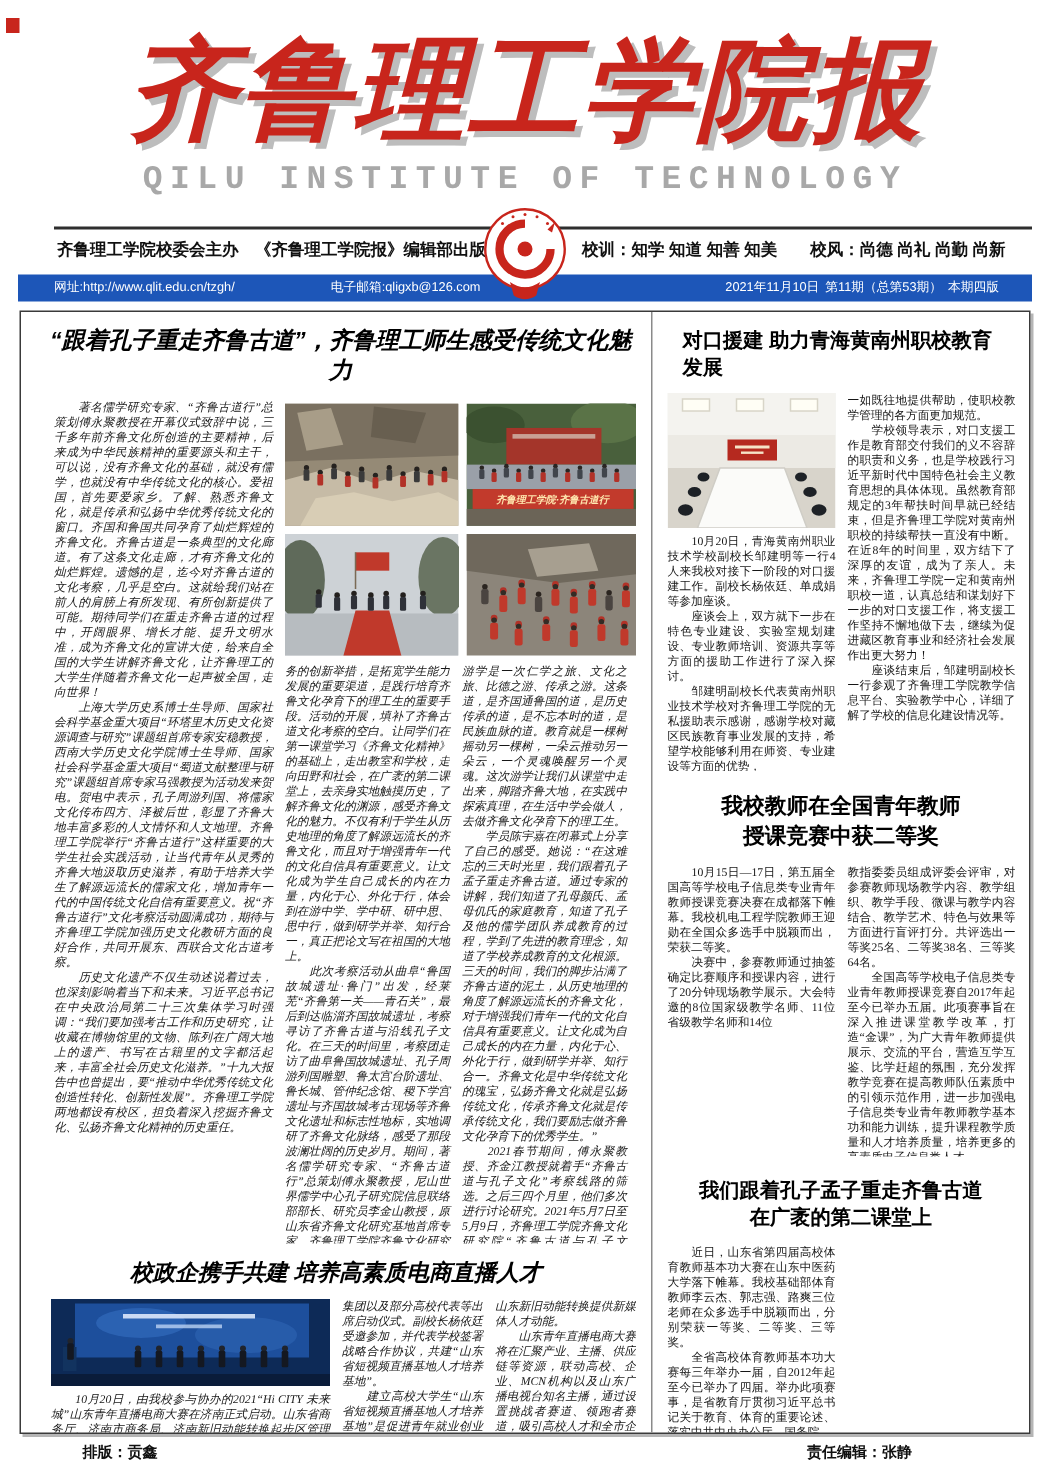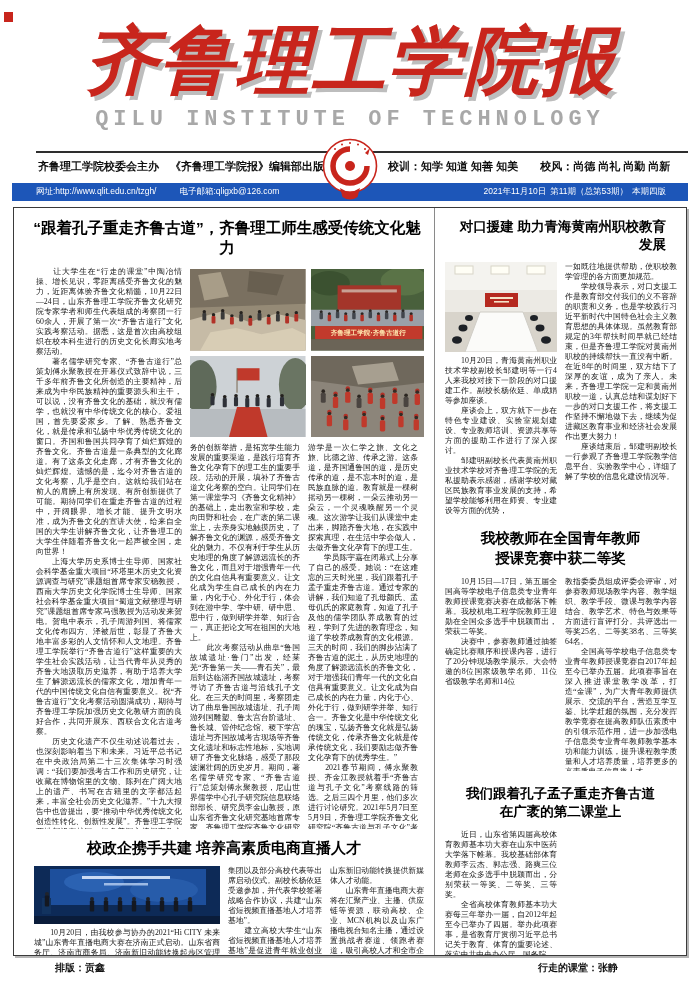--- a/index.html
+++ b/index.html
@@ -18,28 +18,28 @@
   .head-rule{position:absolute;top:151px;left:36px;right:12px;height:2px;background:#2e2e2e;}
   .pub-left{position:absolute;top:159px;left:38px;font-family:"Liberation Sans",sans-serif;
     font-weight:bold;font-size:11px;color:#101010;white-space:nowrap;}
   .pub-right{position:absolute;top:159px;left:388px;font-family:"Liberation Sans",sans-serif;
     font-weight:bold;font-size:11px;color:#101010;white-space:nowrap;}
   .logo{position:absolute;top:135px;left:321px;width:58px;height:66px;z-index:6;}
 
   .infobar{position:absolute;top:183px;left:12px;right:12px;height:18px;background:#1d56b8;
     color:#fff;font-family:"Liberation Sans",sans-serif;font-size:8.5px;display:flex;
     align-items:center;justify-content:space-between;padding:0 22px 0 24px;box-sizing:border-box;}
-  .infobar .grp{display:flex;gap:23px;white-space:nowrap;}
+  .infobar .grp{display:flex;gap:64px;white-space:nowrap;}
   .infobar .grp.right{gap:4px;}
 
   
   .content{position:absolute;top:207px;left:13px;width:672px;height:747px;background:#fff;
     border:1px solid #3a3a3a;box-shadow:2px 2px 0 #b5b5b5;}
   .vrule{position:absolute;left:420px;top:0;height:100%;width:1px;background:#8a8a8a;}
-  .left-pane{position:absolute;left:0;top:0;width:420px;height:100%;overflow:hidden;}
+  .left-pane{position:absolute;left:0;top:0;width:420px;height:100%;overflow:hidden;font-style:italic;}
   .right-pane{position:absolute;left:421px;top:0;right:0;height:100%;overflow:hidden;}
 
   h2{margin:0;font-family:"Liberation Sans",sans-serif;color:#000;}
   .main-headline{margin:10px 12px 0 18px;text-align:center;font-size:15.5px;line-height:1.3;}
   .main-body{position:relative;margin:9px 10px 0 22px;height:562px;overflow:hidden;
     display:flex;gap:8px;}
   .mcol1{width:146px;}
   .mcol2,.mcol3{width:110px;padding-top:176px;}
   .photo-grid{position:absolute;top:2px;left:154px;width:236px;height:168px;
     display:grid;grid-template-columns:1fr 1fr;grid-template-rows:1fr 1fr;gap:5px;}
@@ -47,21 +47,21 @@
 
   p.para{margin:0;text-align:justify;font-size:7.8px;line-height:10px;color:#161616;}
 
   .ec-headline{margin:10px 0 0;text-align:center;font-size:15px;}
   .ec-body{margin:8px 10px 0 20px;height:118px;overflow:hidden;display:flex;gap:8px;}
   .ec-col1{width:186px;}
   .ec-col2,.ec-col3{width:94px;}
   .ec-photo{width:186px;height:58px;margin-bottom:4px;}
   .ec-photo svg{width:100%;height:100%;display:block;}
 
-  .aid-headline{margin:10px 20px 0;text-align:right;font-size:13.5px;}
+  .aid-headline{margin:10px 20px 0;text-align:left;font-size:13.5px;}
   .rbody{margin:8px 8px 0 10px;overflow:hidden;display:flex;gap:8px;}
   .aid-body{height:252px;}
   .rcol{width:112px;}
   .aid-photo{width:112px;height:90px;margin-bottom:4px;}
   .aid-photo svg,.r-photo svg{width:100%;height:100%;display:block;}
 
   .award1-headline{margin:14px 0 0;text-align:center;font-size:14.5px;line-height:1.4;}
   .award1-body{height:194px;}
   .award2-headline{margin:14px 0 0;text-align:center;font-size:13.5px;line-height:1.4;}
   .award2-body{height:138px;}
@@ -113,21 +113,20 @@
 
   <div class="content">
     <div class="vrule"></div>
 
     <div class="left-pane">
 
       <h2 class="main-headline">“跟着孔子重走齐鲁古道”，齐鲁理工师生感受传统文化魅力</h2>
 
       <div class="main-body">
         <div class="mcol mcol1">
-            <p class="para">　　让大学生在“行走的课堂”中陶冶情操、增长见识，零距离感受齐鲁文化的魅力，近距离体验齐鲁文化精髓，10月22日—24日，山东齐鲁理工学院齐鲁文化研究院专家学者和师生代表组成的考察团一行60余人，开展了第一次“齐鲁古道行”文化实践考察活动。据悉，这是首次由高校组织在校本科生进行的历史文化长廊实地考察活动。</p>
             <p class="para">　　著名儒学研究专家、“齐鲁古道行”总策划傅永聚教授在开幕仪式致辞中说，三千多年前齐鲁文化所创造的主要精神，后来成为中华民族精神的重要源头和主干，可以说，没有齐鲁文化的基础，就没有儒学，也就没有中华传统文化的核心。爱祖国，首先要爱家乡。了解、熟悉齐鲁文化，就是传承和弘扬中华优秀传统文化的窗口。齐国和鲁国共同孕育了灿烂辉煌的齐鲁文化。齐鲁古道是一条典型的文化廊道。有了这条文化走廊，才有齐鲁文化的灿烂辉煌。遗憾的是，迄今对齐鲁古道的文化考察，几乎是空白。这就给我们站在前人的肩膀上有所发现、有所创新提供了可能。期待同学们在重走齐鲁古道的过程中，开阔眼界、增长才能、提升文明水准，成为齐鲁文化的宣讲大使，给来自全国的大学生讲解齐鲁文化，让齐鲁理工的大学生伴随着齐鲁文化一起声被全国，走向世界！</p>
             <p class="para">　　上海大学历史系博士生导师、国家社会科学基金重大项目“环塔里木历史文化资源调查与研究”课题组首席专家安稳教授，西南大学历史文化学院博士生导师、国家社会科学基金重大项目“蜀道文献整理与研究”课题组首席专家马强教授为活动发来贺电。贺电中表示，孔子周游列国、将儒家文化传布四方、泽被后世，彰显了齐鲁大地丰富多彩的人文情怀和人文地理。齐鲁理工学院举行“齐鲁古道行”这样重要的大学生社会实践活动，让当代青年从灵秀的齐鲁大地汲取历史滋养，有助于培养大学生了解源远流长的儒家文化，增加青年一代的中国传统文化自信有重要意义。祝“齐鲁古道行”文化考察活动圆满成功，期待与齐鲁理工学院加强历史文化教研方面的良好合作，共同开展东、西联合文化古道考察。</p>
             <p class="para">　　历史文化遗产不仅生动述说着过去，也深刻影响着当下和未来。习近平总书记在中央政治局第二十三次集体学习时强调：“我们要加强考古工作和历史研究，让收藏在博物馆里的文物、陈列在广阔大地上的遗产、书写在古籍里的文字都活起来，丰富全社会历史文化滋养。”十九大报告中也曾提出，要“推动中华优秀传统文化创造性转化、创新性发展”。齐鲁理工学院两地都设有校区，担负着深入挖掘齐鲁文化、弘扬齐鲁文化精神的历史重任。</p>
           </div>
         <div class="mcol mcol2">
             <p class="para">务的创新举措，是拓宽学生能力发展的重要渠道，是践行培育齐鲁文化孕育下的理工生的重要手段。活动的开展，填补了齐鲁古道文化考察的空白。让同学们在第一课堂学习《齐鲁文化精神》的基础上，走出教室和学校，走向田野和社会，在广袤的第二课堂上，去亲身实地触摸历史，了解齐鲁文化的渊源，感受齐鲁文化的魅力。不仅有利于学生从历史地理的角度了解源远流长的齐鲁文化，而且对于增强青年一代的文化自信具有重要意义。让文化成为学生自己成长的内在力量，内化于心、外化于行，体会到在游中学、学中研、研中思、思中行，做到研学并举、知行合一，真正把论文写在祖国的大地上。</p>
             <p class="para">　　此次考察活动从曲阜“鲁国故城遗址·鲁门”出发，经莱芜“齐鲁第一关——青石关”，最后到达临淄齐国故城遗址，考察寻访了齐鲁古道与沿线孔子文化。在三天的时间里，考察团走访了曲阜鲁国故城遗址、孔子周游列国雕塑、鲁太宫台阶遗址、鲁长城、管仲纪念馆、稷下学宫遗址与齐国故城考古现场等齐鲁文化遗址和标志性地标，实地调研了齐鲁文化脉络，感受了那段波澜壮阔的历史岁月。期间，著名儒学研究专家、“齐鲁古道行”总策划傅永聚教授，尼山世界儒学中心孔子研究院信息联络部部长、研究员李金山教授，原山东省齐鲁文化研究基地首席专家、齐鲁理工学院齐鲁文化研究院副院长宣兆琦教授，山东理工大学管子学刊编辑部副主任、副主编、齐鲁理工学院齐鲁文化研究院兼职教授张杰教授等齐鲁文化研究专家沿途进行了讲解，并就稷下文化、鲁文化、齐鲁古道的文化意义进行了专题讲座，使同学们在亲临其境的文化考察中，接受齐鲁文化的熏陶，感受齐鲁文化的博大精深。</p>
           </div>
         <div class="mcol mcol3">
             <p class="para">游学是一次仁学之旅、文化之旅、比德之游、传承之游。这条道，是齐国通鲁国的道，是历史传承的道，是不忘本时的道，是民族血脉的道。教育就是一棵树摇动另一棵树，一朵云推动另一朵云，一个灵魂唤醒另一个灵魂。这次游学让我们从课堂中走出来，脚踏齐鲁大地，在实践中探索真理，在生活中学会做人，去做齐鲁文化孕育下的理工生。</p>
@@ -364,14 +363,14 @@
         <div class="rcol">
             <p class="para">　　近日，山东省第四届高校体育教师基本功大赛在山东中医药大学落下帷幕。我校基础部体育教师李云杰、郭志强、路爽三位老师在众多选手中脱颖而出，分别荣获一等奖、二等奖、三等奖。</p>
             <p class="para">　　全省高校体育教师基本功大赛每三年举办一届，自2012年起至今已举办了四届。举办此项赛事，是省教育厅贯彻习近平总书记关于教育、体育的重要论述、落实中共中央办公厅、国务院</p>
           </div>
       </div>
 
     </div>
   </div>
 
   <div class="footer-left">排版：贡鑫</div>
-  <div class="footer-right">行走的课堂：张静</div>
+  <div class="footer-right">责任编辑：张静</div>
 </div>
 
 </body></html>

